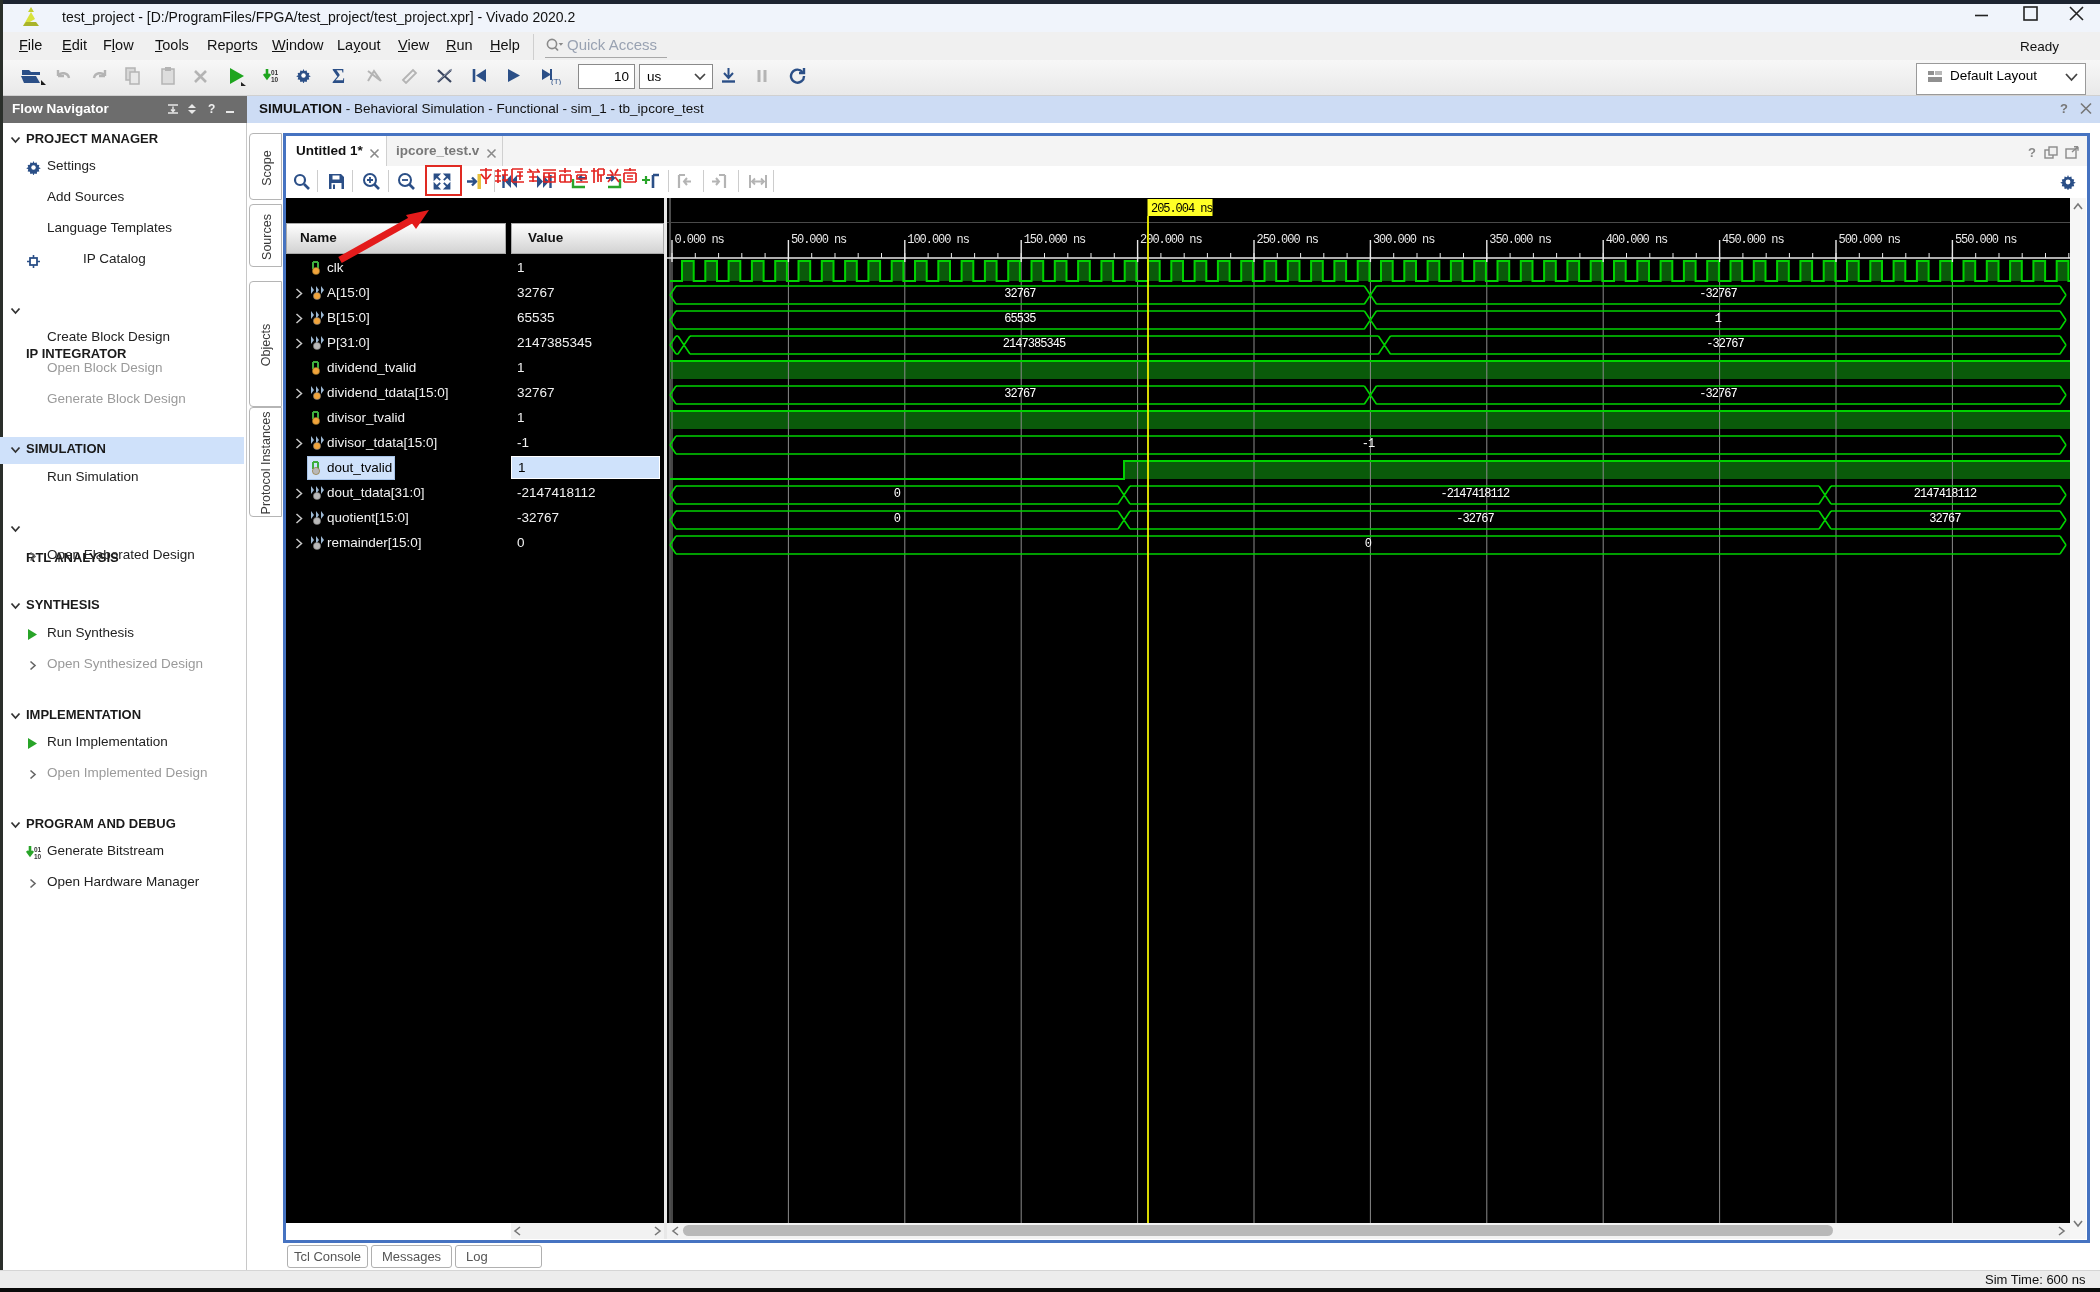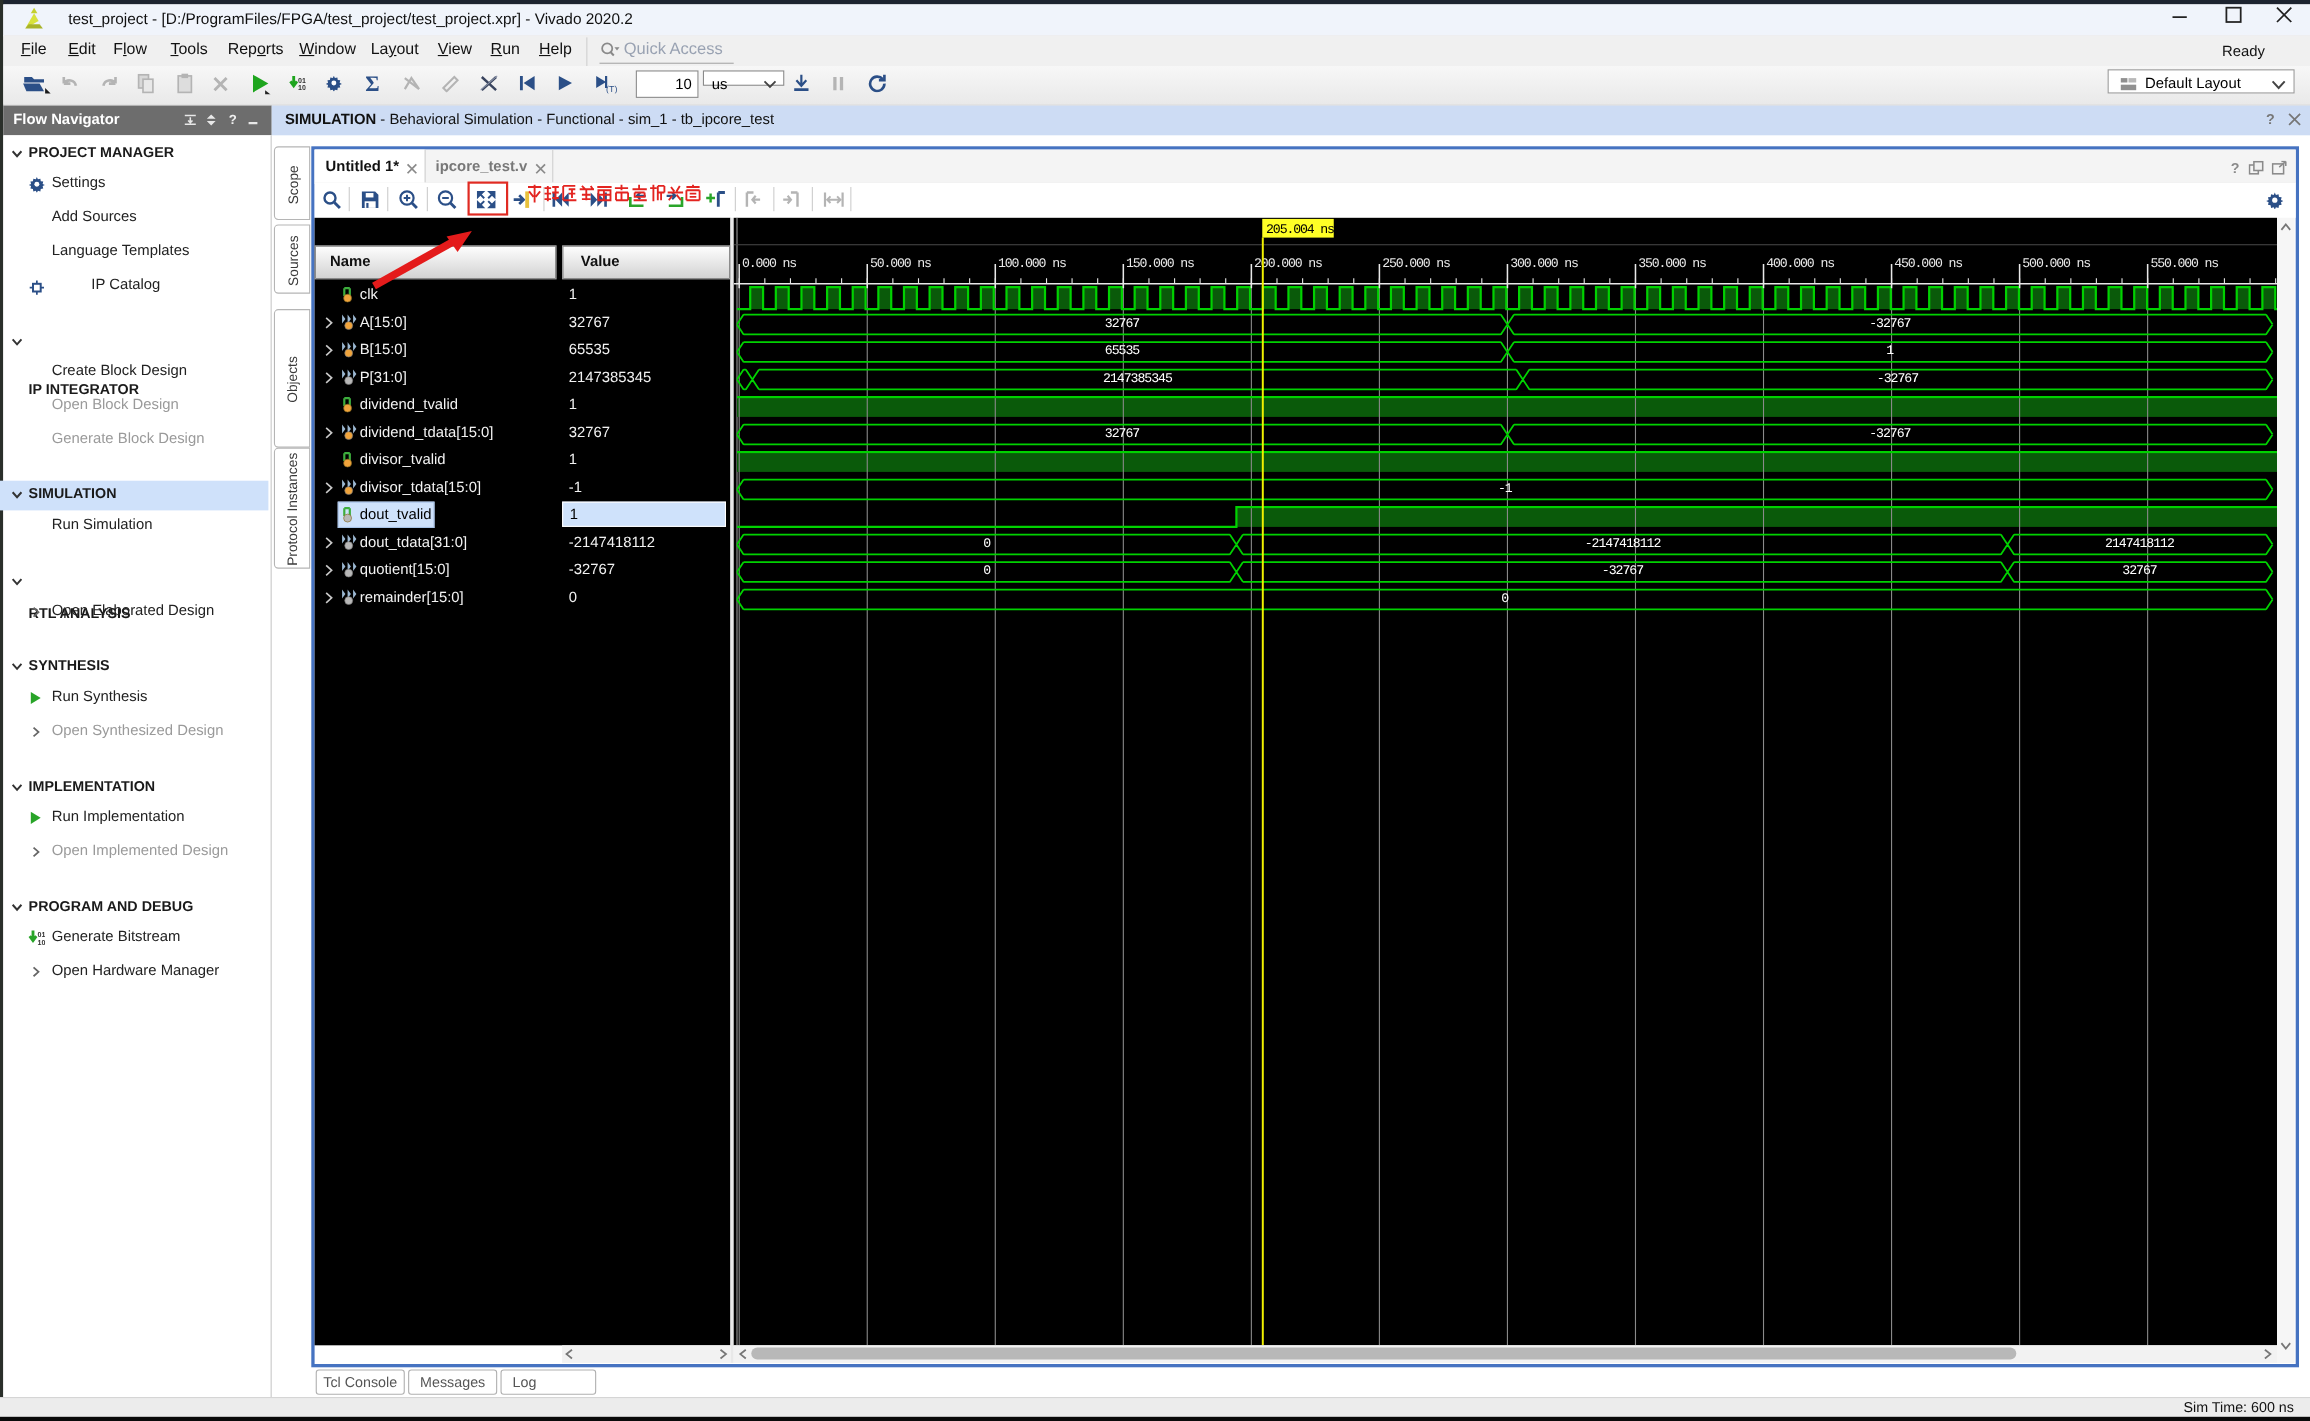--- a/index.html
+++ b/index.html
@@ -110,36 +110,36 @@
   </svg>
 <svg style="position:absolute;left:506px;top:67px" width="16" height="17" viewBox="0 0 16 17">
     <path d="M2,2 L14,8.5 L2,15 Z" fill="#2b4f87"></path>
   </svg>
 <svg style="position:absolute;left:540px;top:67px" width="24" height="18" viewBox="0 0 24 18">
     <path d="M2,2 L11,7.5 L2,13 Z" fill="#2b4f87"></path>
     <path d="M11,2 v11" stroke="#2b4f87" stroke-width="2"></path>
     <text x="11" y="17" font-size="8" fill="#2b4f87" font-family="Liberation Sans">(T)</text>
   </svg>
 <div style="position:absolute;left:578px;top:64px;width:57px;height:25px;background:#fff;border:1px solid #8a8a8a;box-sizing:border-box;font-size:13.5px;line-height:23px;text-align:right;padding-right:5px;">10</div>
-<div style="position:absolute;left:639px;top:64px;width:74px;height:14px;background:#fff;border:1px solid #8a8a8a;box-sizing:border-box;font-size:13.5px;line-height:23px;padding-left:7px;">us</div>
+<div style="position:absolute;left:639px;top:64px;width:74px;height:25px;background:#fff;border:1px solid #8a8a8a;box-sizing:border-box;font-size:13.5px;line-height:23px;padding-left:7px;">us</div>
 <svg style="position:absolute;left:694px;top:73px" width="12" height="8" viewBox="0 0 12 8">
     <path d="M1,1 L6,6 L11,1" stroke="#444" stroke-width="1.7" fill="none"></path>
   </svg>
 <svg style="position:absolute;left:720px;top:67px" width="17" height="17" viewBox="0 0 17 17">
     <path d="M8.5,1 v9 M4,6 L8.5,11 L13,6" stroke="#2b4f87" stroke-width="2" fill="none"></path>
     <path d="M2,14.5 h13" stroke="#2b4f87" stroke-width="2.4"></path>
   </svg>
 <svg style="position:absolute;left:755px;top:68px" width="14" height="16" viewBox="0 0 14 16">
     <path d="M4,2 v12 M10,2 v12" stroke="#b4b4b4" stroke-width="3"></path>
   </svg>
 <svg style="position:absolute;left:788px;top:67px" width="18" height="17" viewBox="0 0 18 17">
     <path d="M14.5,5 a6.5,6.5 0 1 0 1.5,4" stroke="#2b4f87" stroke-width="2.4" fill="none"></path>
     <path d="M16,1 v5 h-5" stroke="#2b4f87" stroke-width="2.4" fill="none"></path>
   </svg>
-<div style="position:absolute;left:1916px;top:63px;width:170px;height:22px;background:#fff;border:1px solid #9a9a9a;box-sizing:border-box;">
+<div style="position:absolute;left:1916px;top:63px;width:170px;height:32px;background:#fff;border:1px solid #9a9a9a;box-sizing:border-box;">
     <svg style="position:absolute;left:10px;top:6px" width="16" height="13" viewBox="0 0 16 13">
       <rect x="1" y="1" width="6" height="4" fill="#909090"></rect>
       <rect x="8" y="1" width="7" height="4" fill="#b8b8b8"></rect>
       <rect x="1" y="7" width="14" height="5" fill="#909090"></rect>
     </svg>
     <span style="position:absolute;left:33px;top:4px;font-size:13.5px;">Default Layout</span>
     <svg style="position:absolute;left:148px;top:9px" width="13" height="9" viewBox="0 0 13 9">
       <path d="M1,1 L6.5,7 L12,1" stroke="#444" stroke-width="1.8" fill="none"></path>
     </svg>
   </div>

